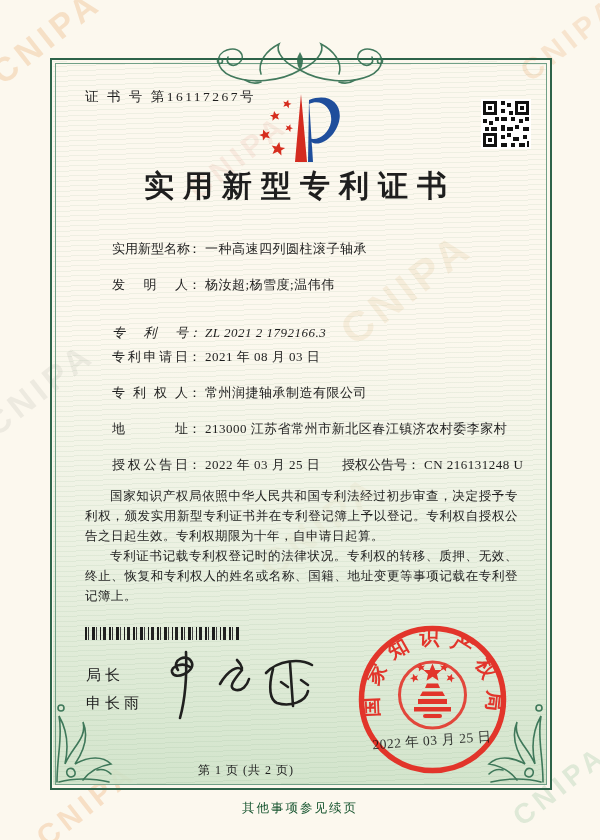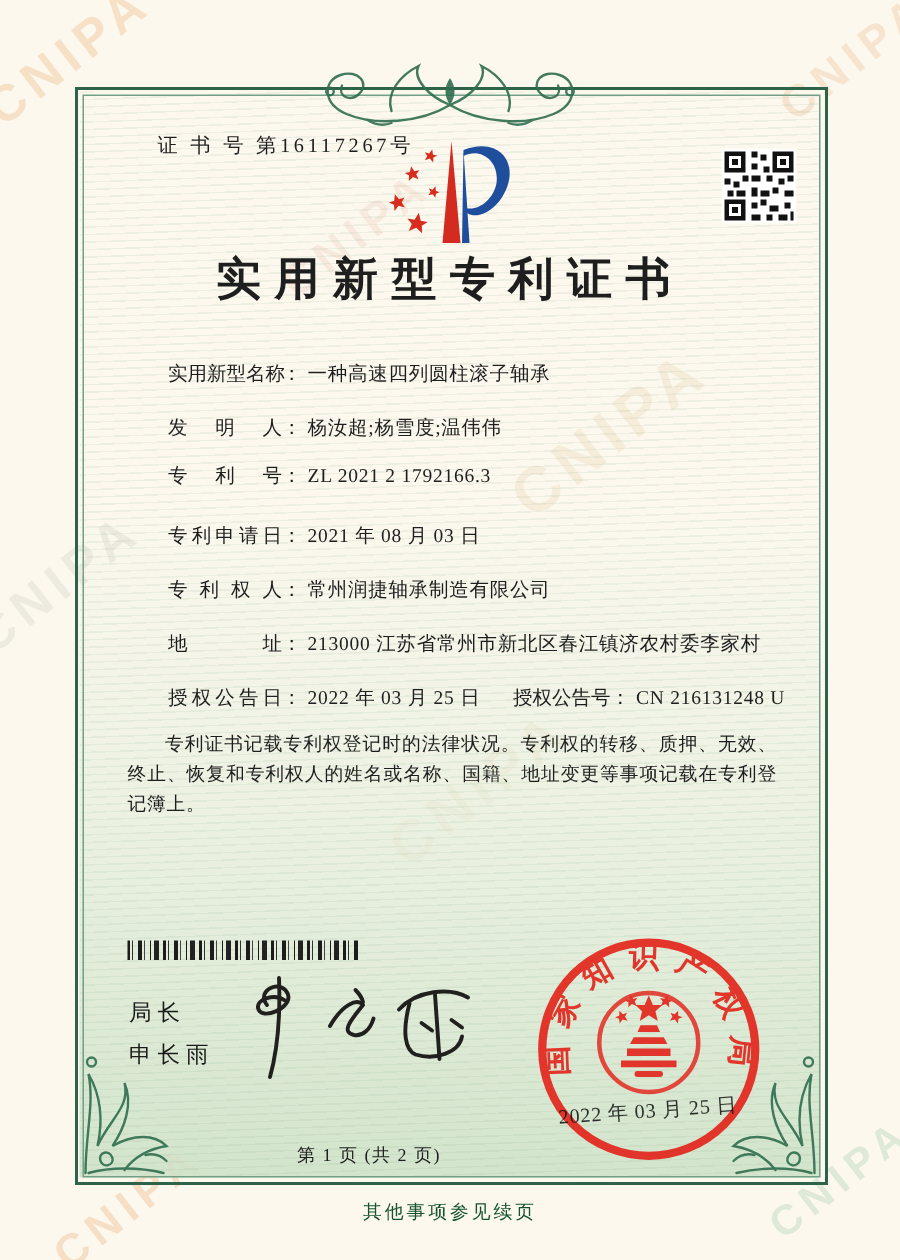--- a/index.html
+++ b/index.html
@@ -11,21 +11,21 @@
   
   .wash{position:absolute;left:53px;top:61px;width:494px;height:724px;z-index:0;
         background:
           repeating-linear-gradient(178deg, rgba(115,162,120,0.10) 0 1px, rgba(0,0,0,0) 1px 5px),
           linear-gradient(180deg, rgba(235,243,230,0) 38%, rgba(221,235,215,0.55) 68%, rgba(206,226,200,0.9) 100%);}
   .frame-outer{position:absolute;left:50px;top:58px;width:498px;height:728px;
         border:2px solid #2d6349;z-index:1;}
   .frame-inner{position:absolute;left:3px;top:3px;right:3px;bottom:3px;border:1px solid #71a087;}
   .orn{position:absolute;z-index:2;}
   
-  .cert-no{position:absolute;left:85px;top:88px;font-size:13.5px;letter-spacing:2.5px;z-index:2;margin-left:20px;}
+  .cert-no{position:absolute;left:85px;top:88px;font-size:13.5px;letter-spacing:2.5px;z-index:2;}
   .title{position:absolute;left:0;top:166px;width:600px;text-align:center;font-size:30px;
          font-weight:bold;letter-spacing:9px;z-index:2;margin:0;font-family:Liberation Mono, monospace;}
   .row{position:absolute;left:85px;width:440px;font-size:13px;z-index:2;white-space:nowrap;margin-left:27px;}
   .row .lbl{display:inline-block;width:76px;text-align:justify;text-align-last:justify;vertical-align:bottom;}
   .row .val{margin-left:4px;letter-spacing:0.5px;}
   .pair2{position:absolute;left:230px;top:0;text-align:center;}
   .body-text{position:absolute;left:85px;top:486px;width:433px;font-size:12.5px;line-height:1.6;
              text-align:justify;z-index:2;}
   .body-text p{margin:0;text-indent:2em;letter-spacing:0.5px;}
   .barcode{position:absolute;left:85px;top:627px;width:155px;height:13px;z-index:2;
@@ -131,40 +131,41 @@
   </svg>
 
   <h1 class="title">实用新型专利证书</h1>
 
   <div class="row" style="top:240px;">
     <span class="lbl">实用新型名称</span><span>：</span><span class="val">一种高速四列圆柱滚子轴承</span>
   </div>
   <div class="row" style="top:276px;">
     <span class="lbl">发明人</span><span>：</span><span class="val">杨汝超;杨雪度;温伟伟</span>
   </div>
-  <div class="row" style="top:308px;">
+  <div class="row" style="top:324px;font-style:italic;">
     <span class="lbl">专利号</span><span>：</span><span class="val">ZL 2021 2 1792166.3</span>
   </div>
   <div class="row" style="top:348px;">
     <span class="lbl">专利申请日</span><span>：</span><span class="val">2021 年 08 月 03 日</span>
   </div>
   <div class="row" style="top:384px;">
     <span class="lbl">专利权人</span><span>：</span><span class="val">常州润捷轴承制造有限公司</span>
   </div>
   <div class="row" style="top:420px;">
     <span class="lbl">地址</span><span>：</span><span class="val">213000 江苏省常州市新北区春江镇济农村委李家村</span>
   </div>
   <div class="row" style="top:456px;">
     <span class="lbl">授权公告日</span><span>：</span><span class="val">2022 年 03 月 25 日</span>
     <span class="pair2">
       <span>授权公告号</span><span>：</span><span class="val">CN 216131248 U</span>
     </span>
   </div>
 
   <div class="body-text">
+    <p>国家知识产权局依照中华人民共和国专利法经过初步审查，决定授予专利权，颁发实用新型专利证书并在专利登记簿上予以登记。专利权自授权公告之日起生效。专利权期限为十年，自申请日起算。</p>
     <p>专利证书记载专利权登记时的法律状况。专利权的转移、质押、无效、终止、恢复和专利权人的姓名或名称、国籍、地址变更等事项记载在专利登记簿上。</p>
   </div>
 
   <div class="barcode"></div>
 
   <div class="director" style="top:666px;">局长</div>
   <div class="director" style="top:694px;">申长雨</div>
 
   <svg class="sig" width="180" height="85" viewBox="0 0 180 85">
     <g stroke="#20201f" fill="none" stroke-width="2.6" stroke-linecap="round" stroke-linejoin="round">

